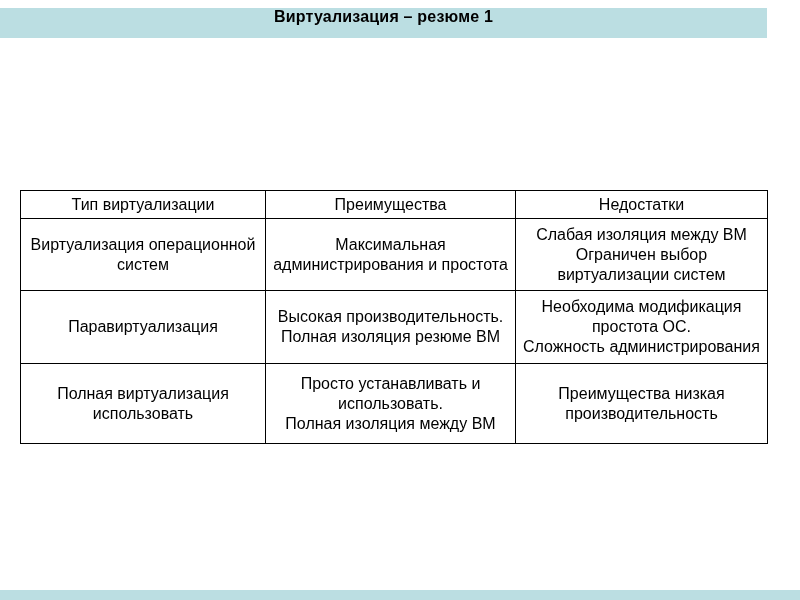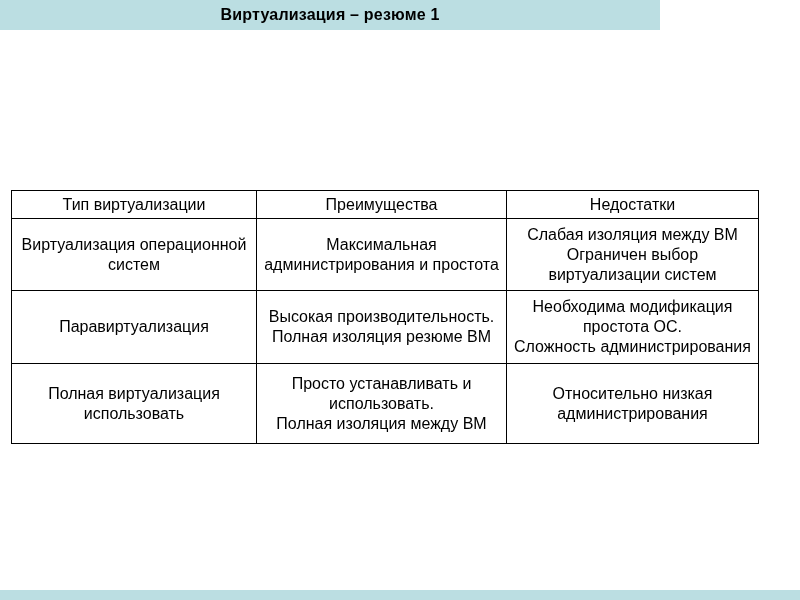--- a/index.html
+++ b/index.html
@@ -9,37 +9,37 @@
     position: relative;
     overflow: hidden;
     background: var(--color-background, #ffffff);
     color: var(--color-text, #000000);
     font-family: "Liberation Sans", sans-serif;
   }
   .slide { position: absolute; inset: 0; }
 
   .title-bar {
     position: absolute;
-    left: 0; top: 0;
-    width: 660px; height: 30px;
+    left: 0; top: 8px;
+    width: 767px; height: 30px;
     background: var(--color-accent-bar, #bbdee2);
     display: flex;
-    align-items: center;
+    align-items: flex-start;
     justify-content: center;
   }
   .slide-title {
     margin: 0;
     font-size: 16px;
     font-weight: bold;
     letter-spacing: 0.2px;
   }
 
   table.vt {
     position: absolute;
-    left: 11px; top: 190px;
+    left: 20px; top: 190px;
     width: 747px;
     border-collapse: collapse;
     table-layout: fixed;
   }
   .vt col.c1 { width: 245px; }
   .vt col.c2 { width: 250px; }
   .vt col.c3 { width: 252px; }
   .vt th, .vt td {
     border: 1px solid var(--color-table-border, #000000);
     font-size: 16px;
@@ -96,20 +96,20 @@
         <td>Паравиртуализация</td>
         <td>Высокая производительность.
 Полная изоляция резюме ВМ</td>
         <td>Необходима модификация простота ОС.
 Сложность администрирования</td>
       </tr>
       <tr class="r3">
         <td>Полная виртуализация использовать</td>
         <td>Просто устанавливать и использовать.
 Полная изоляция между ВМ</td>
-        <td>Относительно низкая администрирования</td>
+        <td>Преимущества низкая производительность</td>
       </tr>
     </tbody>
   </table>
 
   <footer class="footer-bar"></footer>
 
 </div>
 
 </body></html>

